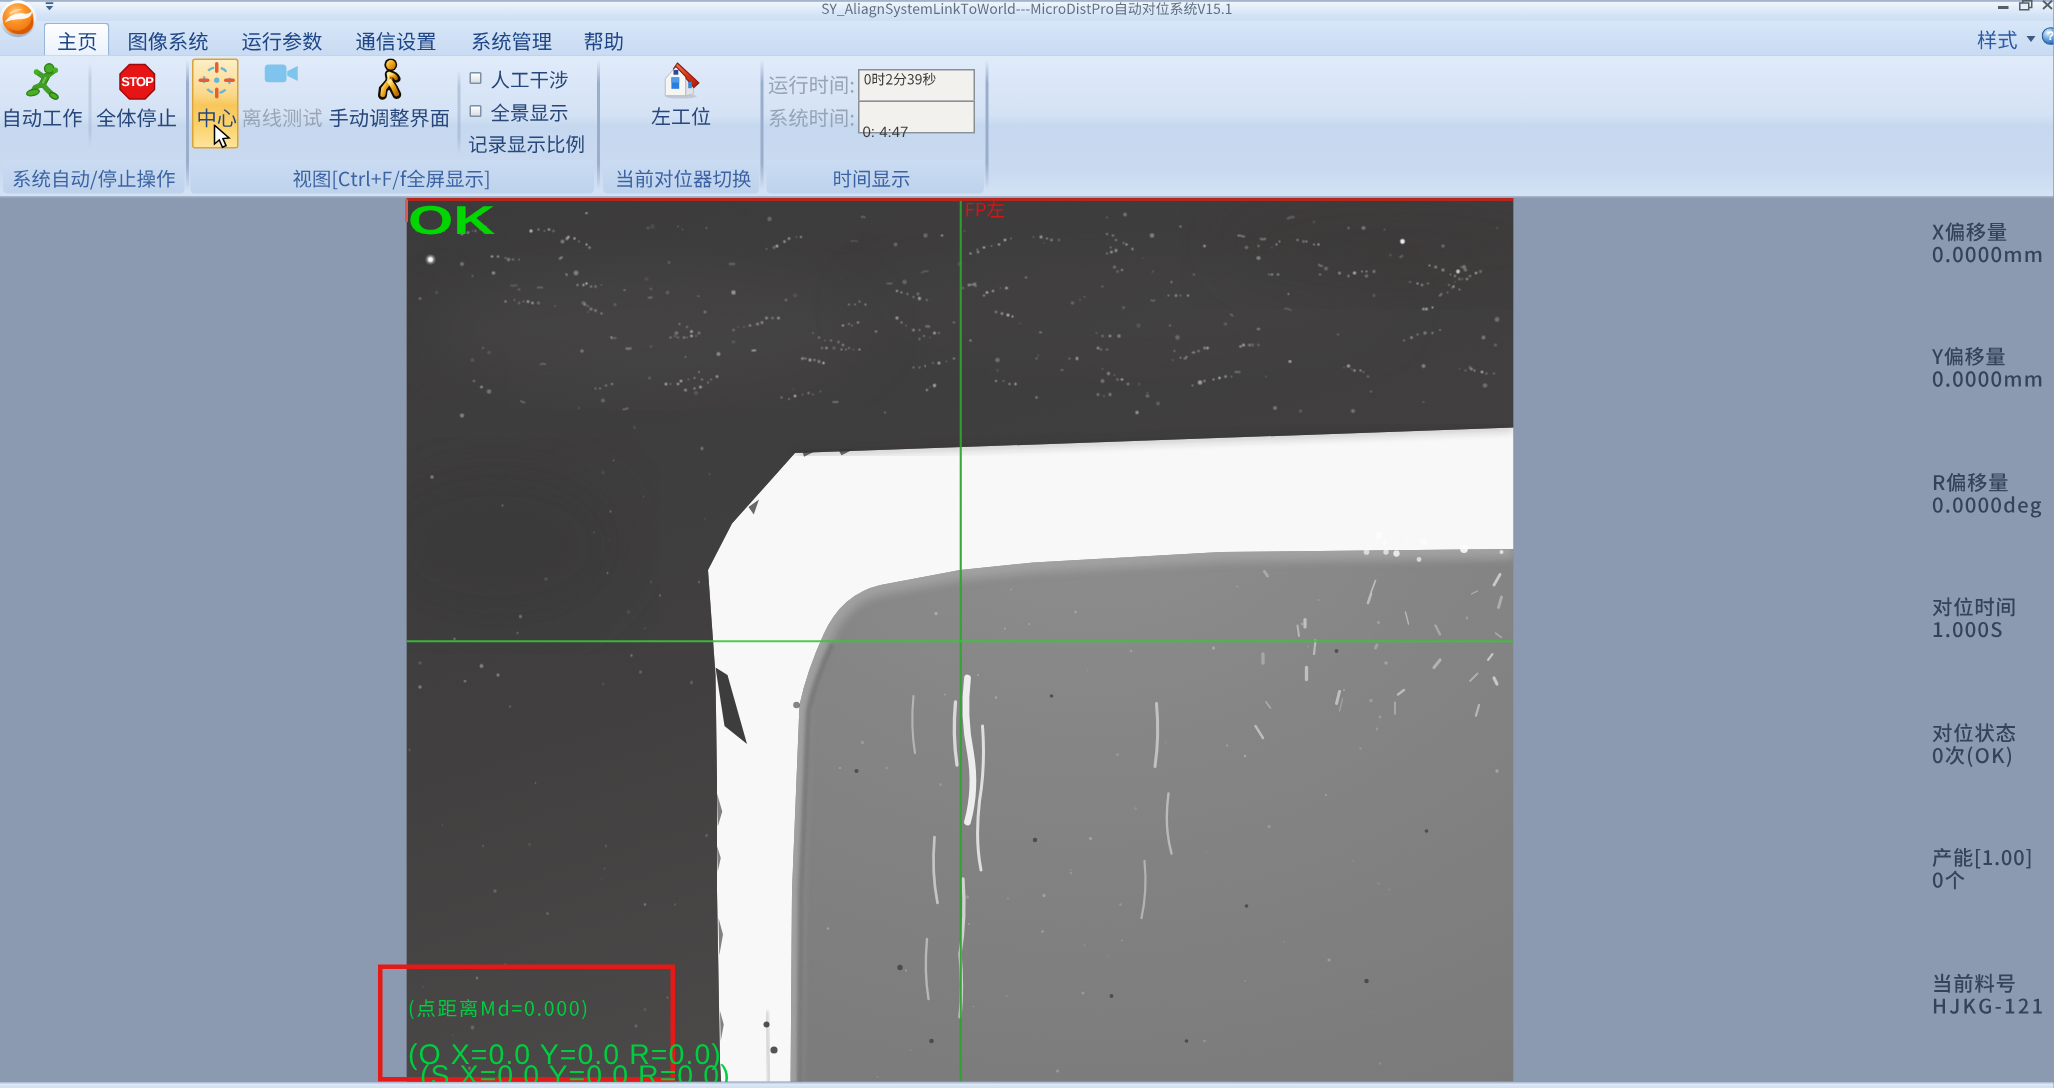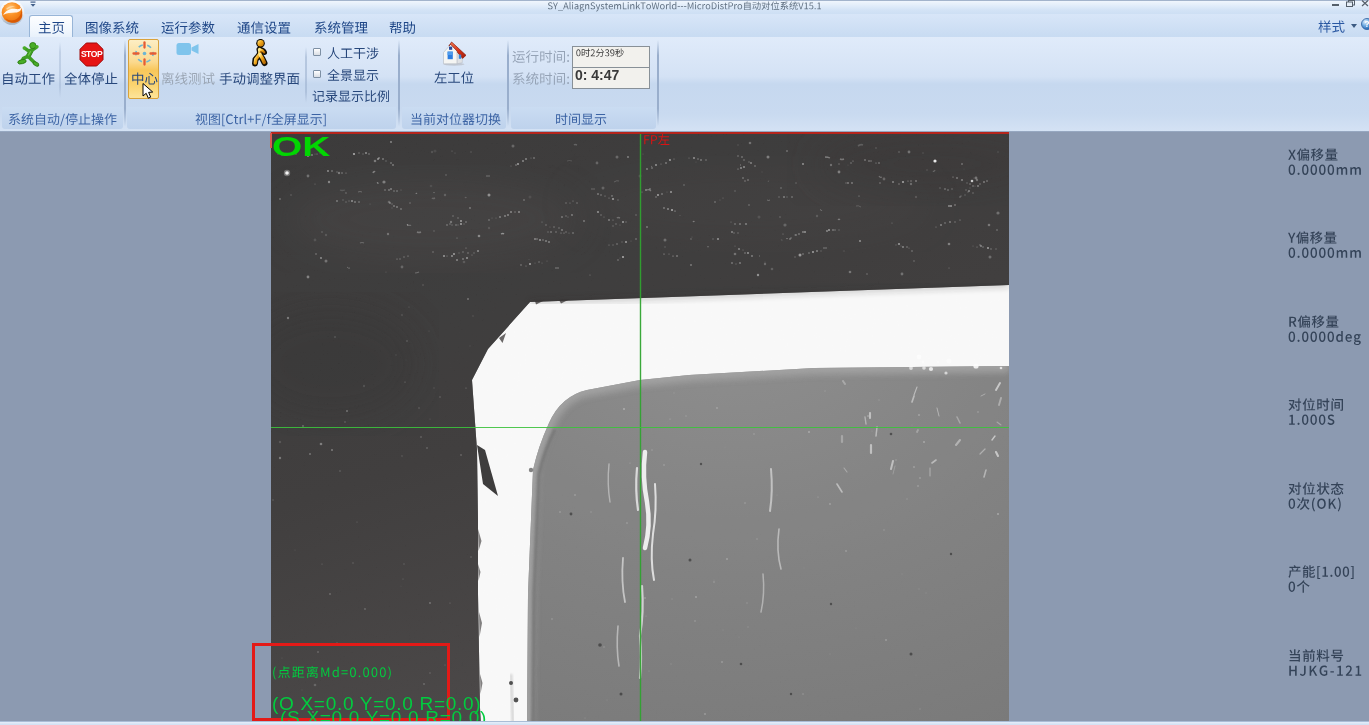--- a/index.html
+++ b/index.html
@@ -95,21 +95,21 @@
 <div class="gsep" style="left:507px"></div>
 <div class="gsep" style="left:657px"></div>
 <div class="gsep" style="left:59px;top:5px;height:56px;opacity:.4"></div>
 <div class="gsep" style="left:305px;top:10px;height:56px;opacity:.55"></div>
 <div id="cntbtn"></div>
 </div>
 <div class="cb" style="top:48px"></div>
     <div class="cb" style="top:70px"></div>
 <div class="tbx" style="top:46px"></div>
     <div class="tbx" style="top:67px"></div>
-<div class="abs" style="left:575px;top:67px;font-size:14px;font-weight:bold;color:#3a3a3a">0: 4:47</div>
+<div class="abs" style="left:575px;top:83px;font-size:10px;font-weight:normal;color:#3a3a3a">0: 4:47</div>
 <svg class="abs" style="left:16px;top:41px" width="26" height="26" viewBox="0 0 26 26">
 <g stroke="#2c7d13" stroke-width="4.8" stroke-linecap="round" fill="none">
 <path d="M15 10 Q13.5 13 12.2 15.2"></path>
 </g>
 <g stroke="#3f9e23" stroke-width="3.5" stroke-linecap="round" fill="none">
 <path d="M15 10 Q13.5 13 12.2 15.2"></path>
 <path d="M14.8 10 L20.2 6.2"></path>
 <path d="M14.2 11 L9 7.4"></path>
 <path d="M12.2 15.2 L7.4 17.3 L5.8 20.3"></path>
 <path d="M12.2 15 L15 18.3 L18.9 22.1"></path>

